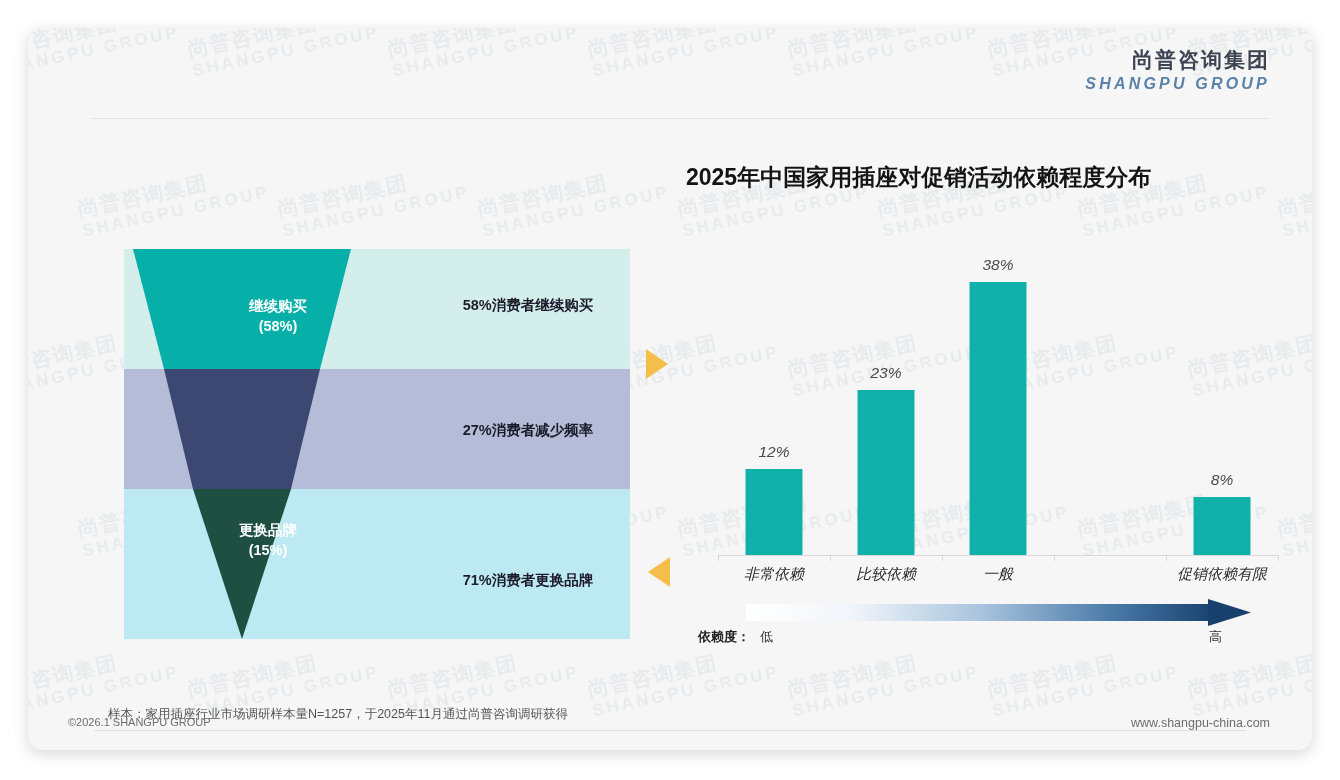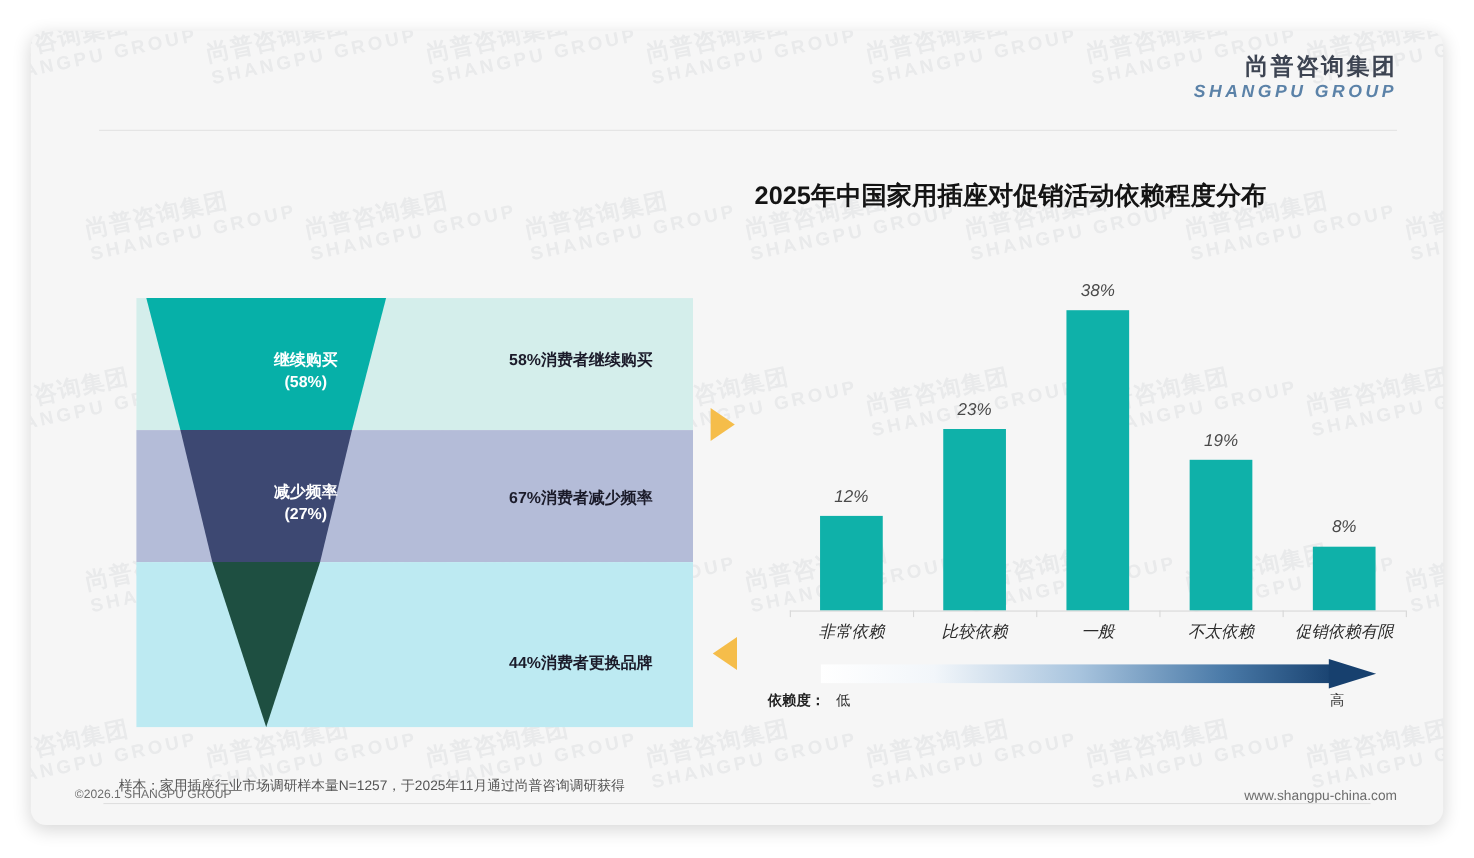--- a/index.html
+++ b/index.html
@@ -101,21 +101,21 @@
     z-index: 6;
     letter-spacing: 0px;
   }
   #left-title  { left: 18px; top: 134px; }
   #right-title { left: 658px; top: 134px; }
 
   
   #funnel-area {
     position: absolute;
     left: 60px;
-    top: 243px;
+    top: 221px;
     width: 580px;
     height: 408px;
     z-index: 5;
   }
   .band {
     position: absolute;
     left: 36px;
     width: 506px;
   }
   #band1 { top: 0px;   height: 120px; background: #d4eeeb; }
@@ -483,28 +483,28 @@
     <svg id="funnel-svg" width="580" height="390">
       <polygon id="f-poly-1" points="45,0 263,0 232,120 76,120" fill="#06b0a8"></polygon>
       <polygon id="f-poly-2" points="76,120 232,120 203,240 105,240" fill="#3d4872"></polygon>
       <polygon id="f-poly-3" points="105,240 203,240 154,390" fill="#1e4f41"></polygon>
     </svg>
 
     <div class="funnel-text" id="f1-text">
       <div>继续购买</div>
       <div>(58%)</div>
     </div>
-    <div class="funnel-text" id="f2-text">
-      <div>减少频率</div>
-      <div>(27%)</div>
+    <div class="funnel-text" id="f3-text">
+      <div>更换品牌</div>
+      <div>(15%)</div>
     </div>
 
     <div class="band-label" id="band1-label">58%消费者继续购买</div>
-    <div class="band-label" id="band2-label">67%消费者减少频率</div>
-    <div class="band-label" id="band3-label">44%消费者更换品牌</div>
+    <div class="band-label" id="band2-label">27%消费者减少频率</div>
+    <div class="band-label" id="band3-label">71%消费者更换品牌</div>
 
     <div class="tri" id="tri-right" style="border-left-color: rgb(245, 189, 74);"></div>
     <div class="tri" id="tri-left" style="border-right-color: rgb(245, 189, 74);"></div>
   </div>
 
   <div id="bar-chart">
     <div id="bar-plot">
         <div class="bar-slot" style="left: 0px; width: 112px;">
           <div class="bar-rect" style="height: 86.2857px; background: rgb(15, 177, 169);"></div>
           <div class="bar-value" style="bottom: 94.2857px;">12%</div>
@@ -512,25 +512,20 @@
         </div>
         <div class="bar-slot" style="left: 112px; width: 112px;">
           <div class="bar-rect" style="height: 165.381px; background: rgb(15, 177, 169);"></div>
           <div class="bar-value" style="bottom: 173.381px;">23%</div>
           <div class="bar-cat">比较依赖</div>
         </div>
         <div class="bar-slot" style="left: 224px; width: 112px;">
           <div class="bar-rect" style="height: 273.238px; background: rgb(15, 177, 169);"></div>
           <div class="bar-value" style="bottom: 281.238px;">38%</div>
           <div class="bar-cat">一般</div>
-        </div>
-        <div class="bar-slot" style="left: 336px; width: 112px;">
-          <div class="bar-rect" style="height: 136.619px; background: rgb(15, 177, 169);"></div>
-          <div class="bar-value" style="bottom: 144.619px;">19%</div>
-          <div class="bar-cat">不太依赖</div>
         </div>
         <div class="bar-slot" style="left: 448px; width: 112px;">
           <div class="bar-rect" style="height: 57.5238px; background: rgb(15, 177, 169);"></div>
           <div class="bar-value" style="bottom: 65.5238px;">8%</div>
           <div class="bar-cat">促销依赖有限</div>
         </div>
       </div>
     <div id="bar-axis"></div>
   <div class="tick" style="left: 142px;"></div>
       <div class="tick" style="left: 254px;"></div>

